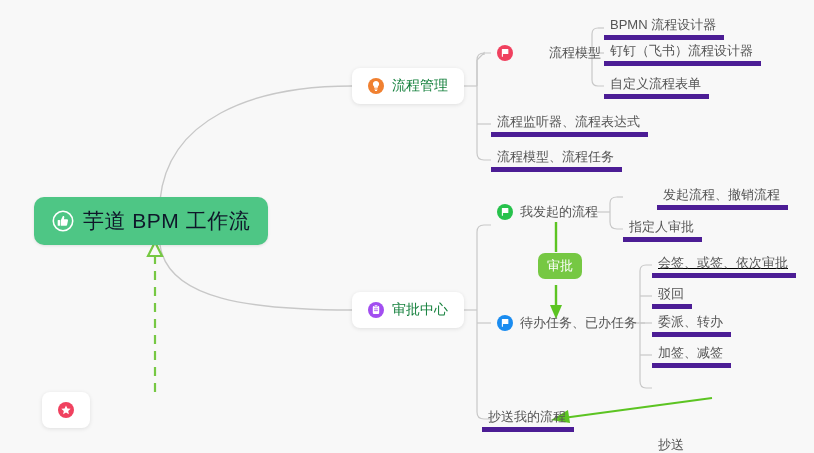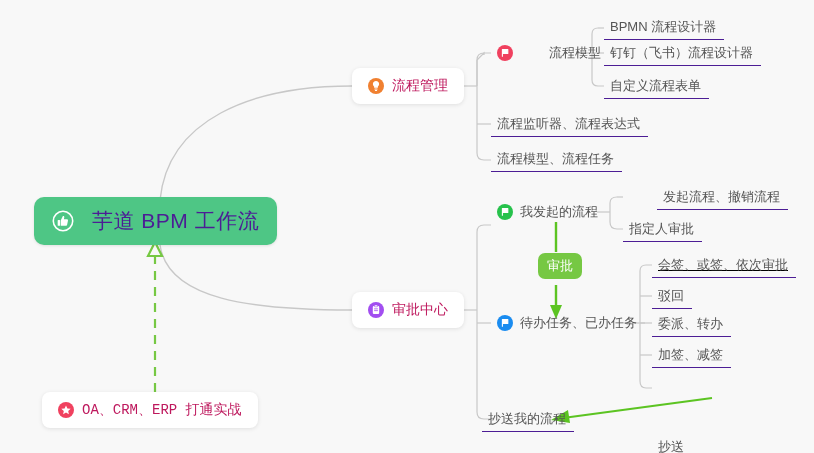--- a/index.html
+++ b/index.html
@@ -30,25 +30,24 @@
     align-items: center;
     gap: 9px;
     background: #4ec685;
     border-radius: 10px;
     padding: 0 18px;
     height: 48px;
     box-shadow: 0 1px 3px rgba(0,0,0,0.10);
     box-sizing: border-box;
   }
   .root-label {
-    color: #4c1d95;
+    color: #0f172a;
     font-size: 21px;
     letter-spacing: 0.5px;
     white-space: nowrap;
-    margin-left: 9px;
   }
   .thumb-icon {
     width: 22px; height: 22px;
     flex: 0 0 auto;
     display: block;
   }
 
   
   .card-node {
     position: absolute;
@@ -57,35 +56,34 @@
     gap: 8px;
     background: #ffffff;
     border-radius: 8px;
     padding: 0 16px;
     height: 36px;
     box-shadow: 0 1px 4px rgba(0,0,0,0.10);
     box-sizing: border-box;
   }
   .card-node .node-label {
     font-size: 14px;
-    color: #be185d;
-    white-space: nowrap;
-    font-family: Liberation Mono, monospace;
+    color: #15803d;
+    white-space: nowrap;
   }
   .badge-icon { width: 16px; height: 16px; flex: 0 0 auto; display: block; }
 
   
   .leaf-node {
     position: absolute;
     display: flex;
     align-items: center;
     gap: 7px;
     height: 26px;
     padding: 0 8px 0 6px;
-    border-bottom: 1px solid #4c1d95;
+    border-bottom: 5px solid #4c1d95;
     box-sizing: border-box;
     white-space: nowrap;
   }
   .leaf-node.no-rule { border-bottom: none; }
   .leaf-node .node-label {
     font-size: 13px;
     color: #555555;
     white-space: nowrap;
   }
 
@@ -248,16 +246,15 @@
 
   <div class="leaf-node" style="left:482px; top:406px;">
     <span class="node-label">抄送我的流程</span>
   </div>
 
   <div class="card-node" style="left:42px; top:392px;">
     <svg class="badge-icon" viewBox="0 0 16 16">
       <circle cx="8" cy="8" r="8" fill="#f0415f"></circle>
       <polygon points="8,3.4 9.4,6.5 12.7,6.8 10.2,9.0 10.9,12.2 8,10.5 5.1,12.2 5.8,9.0 3.3,6.8 6.6,6.5" fill="#ffffff"></polygon>
     </svg>
-    <span class="node-label">OA、CRM、ERP 打通实战</span>
   </div>
 
 </div>
 
 </body></html>

